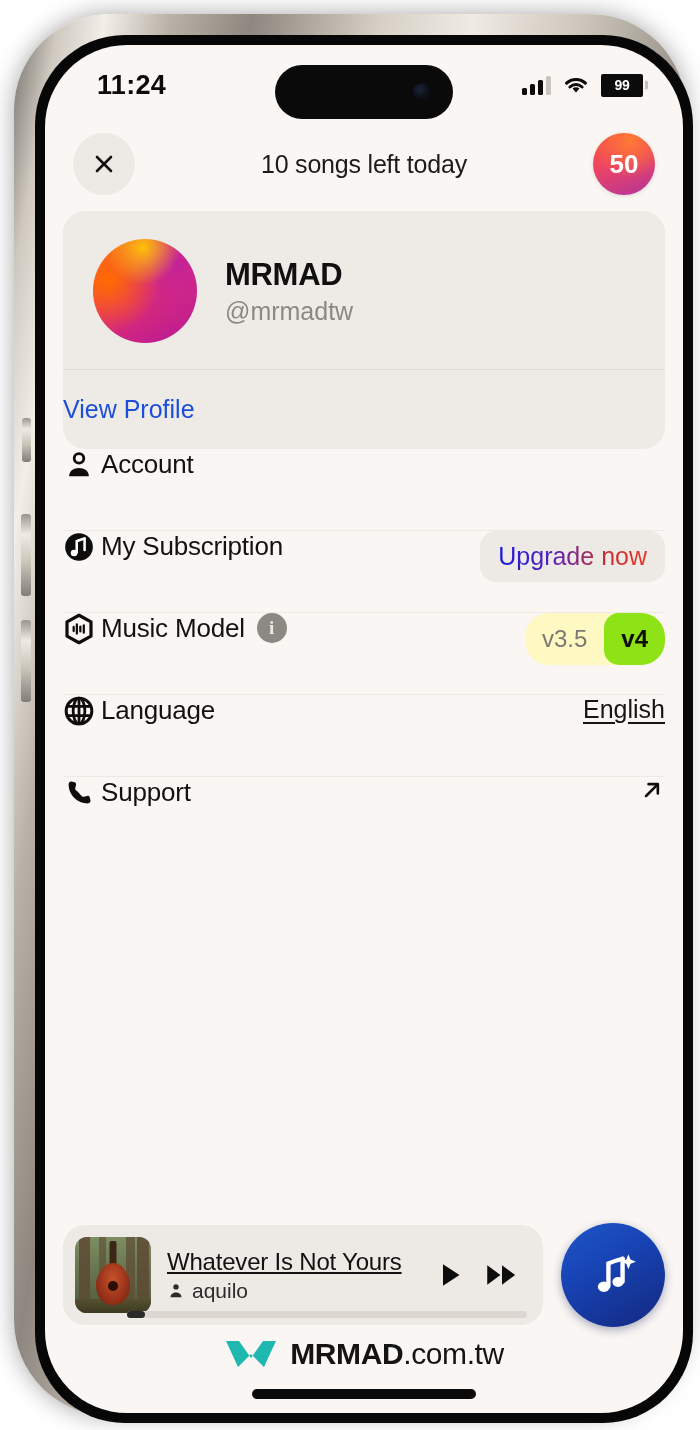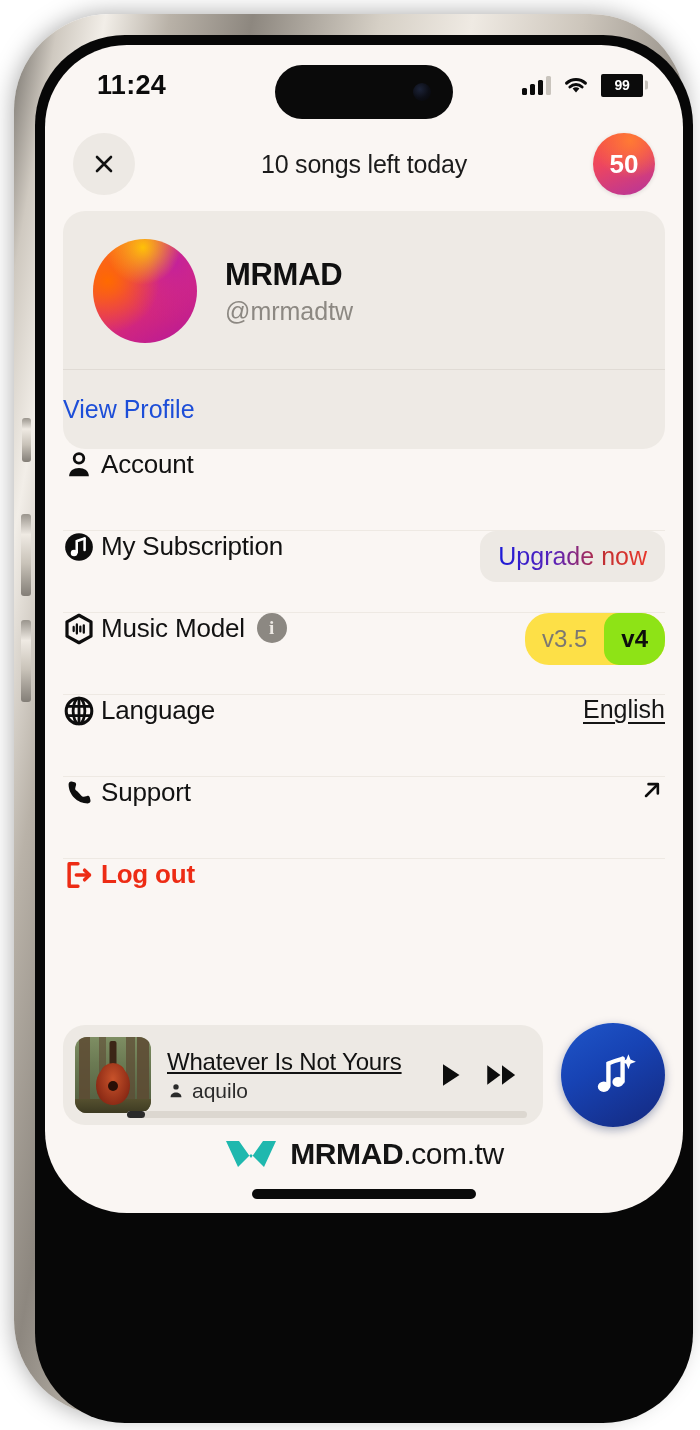--- a/index.html
+++ b/index.html
@@ -35,21 +35,21 @@
     background:linear-gradient(180deg,#9a958d,#efeae3 25%,#c9c3b9 60%,#837e77);
   }
   .btn-silent{ left:8px;  top:404px; width:9px;  height:44px; }
   .btn-volup{  left:7px;  top:500px; width:10px; height:82px; }
   .btn-voldn{  left:7px;  top:606px; width:10px; height:82px; }
   .btn-power{  right:7px; top:520px; width:10px; height:132px; }
 
   
   .screen{
     position:absolute; left:31px; top:31px;
-    width:638px; height:1168px;
+    width:638px; height:1368px;
     border-radius:82px;
     background:#FAF6F3;
     overflow:hidden;
   }
 
   
   .statusbar{
     position:relative; height:74px;
     display:flex; align-items:center; justify-content:space-between;
     padding:0 40px;
@@ -154,21 +154,21 @@
   .upgrade-pill{
     background:#EDE9E4; border-radius:16px; padding:11px 18px; cursor:pointer;
   }
   .upgrade-text{
     font-size:25px; font-weight:500;
     background:linear-gradient(90deg,#1B1BD8 0%, #5B22B8 38%, #C43030 72%, #E8362A 100%);
     -webkit-background-clip:text; background-clip:text; color:transparent;
   }
 
   .seg{
-    display:flex; align-items:center; background:#fde047; border-radius:24px;
+    display:flex; align-items:center; background:#fef9c3; border-radius:24px;
     padding:0; overflow:hidden;
   }
   .seg .opt{
     font-size:24px; padding:12px 17px; color:#7C7872; cursor:pointer;
   }
   .seg .opt.active{
     background:#8EE316; color:#0d0d0d; font-weight:600; border-radius:15px;
   }
 
   .lang-val{
@@ -383,31 +383,20 @@
             </svg>
           </div>
           <div class="m-label">Support</div>
           <div class="spacer"></div>
           <svg class="ext-arrow" viewBox="0 0 24 24">
             <path d="M6.5 17.5 L17 7" stroke="#0d0d0d" stroke-width="2.4" stroke-linecap="round"></path>
             <path d="M8.8 6.6 H17.4 V15.2" stroke="#0d0d0d" stroke-width="2.4" fill="none" stroke-linecap="round" stroke-linejoin="round"></path>
           </svg>
         </div>
 
-        <div class="menu-row">
-          <div class="mi">
-            <svg width="32" height="32" viewBox="0 0 24 24">
-              <path d="M11.2 3.6 H4.6 V20.4 H11.2" fill="none" stroke="#ED2B14" stroke-width="2.6" stroke-linecap="round" stroke-linejoin="round"></path>
-              <path d="M10 12 H19.6" stroke="#ED2B14" stroke-width="2.6" stroke-linecap="round"></path>
-              <path d="M16.2 8.4 L19.9 12 L16.2 15.6" fill="none" stroke="#ED2B14" stroke-width="2.6" stroke-linecap="round" stroke-linejoin="round"></path>
-            </svg>
-          </div>
-          <div class="m-label danger">Log out</div>
-          <div class="spacer"></div>
-        </div>
 
       </div>
 
       <div class="player-wrap">
         <div class="player">
           <div class="art">
             <div class="trunk t1"></div>
               <div class="trunk t2"></div>
             <div class="trunk t3"></div>
               <div class="trunk t4"></div>

